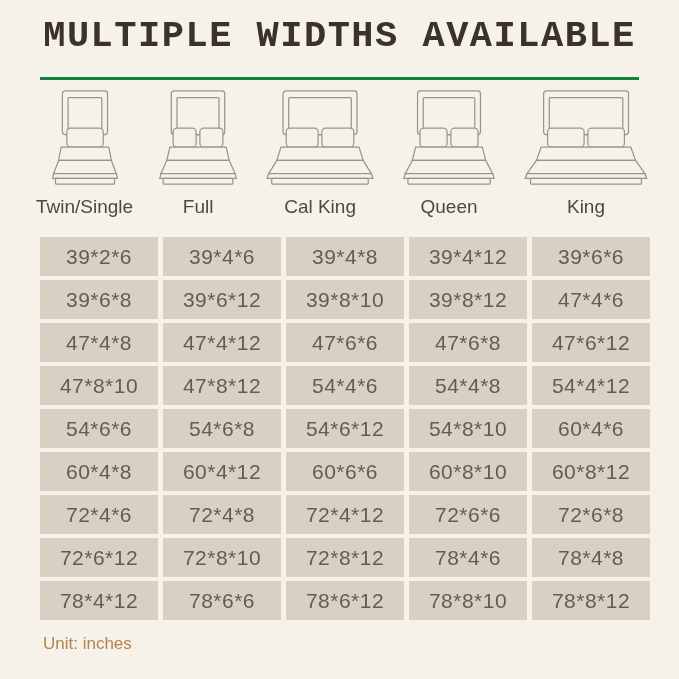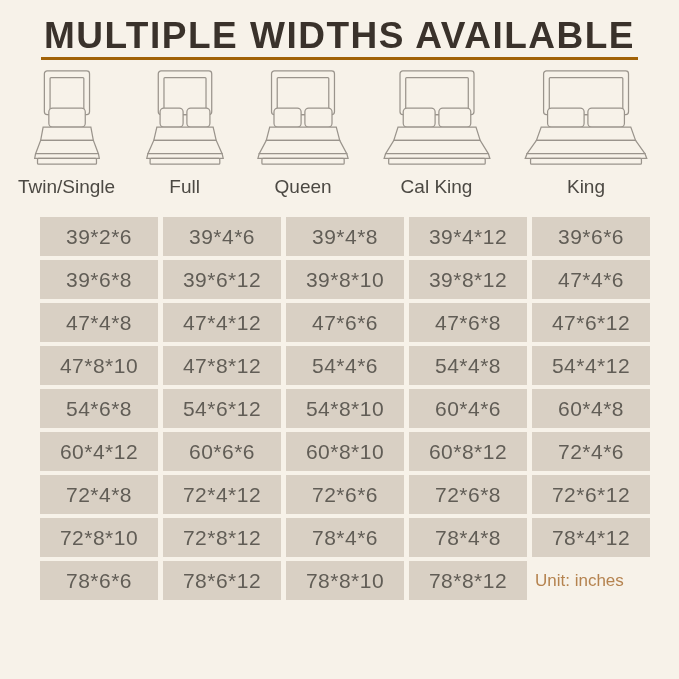--- a/index.html
+++ b/index.html
@@ -6,34 +6,34 @@
   body {
     width: 679px; height: 679px;
     background: #f7f2e9;
     font-family: "Liberation Sans", sans-serif;
     overflow: hidden;
     position: relative;
   }
   .title-wrap { text-align: center; margin-top: 15px; }
   .title {
     display: inline-block;
-    font-family: Liberation Sans, sans-serif;
+    font-family: Liberation Mono, monospace;
     font-weight: bold;
     font-size: 37px;
     letter-spacing: 1.5px;
     color: #3a322b;
-    border-bottom: 3px solid #a16207;
-    padding: 0 3px 0 3px;
+    border-bottom: 3px solid #15803d;
+    padding: 0 3px 20px 3px;
     white-space: nowrap;
   }
   .beds {
     display: flex;
     justify-content: space-between;
     align-items: flex-end;
-    padding: 0 28px 0 18px;
+    padding: 0 28px 0 36px;
     margin-top: 12px;
     height: 126px;
   }
   .bed-col { display: flex; flex-direction: column; align-items: center; }
   .bed-art { display: block; }
   .bed-label {
     margin-top: 9px;
     font-size: 19px;
     color: #4c4943;
     white-space: nowrap;
@@ -92,44 +92,44 @@
         <rect x="12.8" y="40" width="24.2" height="20" rx="4" fill="#f7f2e9" stroke="#9a948c" stroke-width="1.3"></rect>
         <rect x="41.0" y="40" width="24.2" height="20" rx="4" fill="#f7f2e9" stroke="#9a948c" stroke-width="1.3"></rect>
         <polygon points="9.4,60 68.6,60 71.8,74 6.2,74" fill="#f7f2e9" stroke="#9a948c" stroke-width="1.3"></polygon>
         <polygon points="6.2,74 71.8,74 78.0,88 0.0,88" fill="#f7f2e9" stroke="#9a948c" stroke-width="1.3"></polygon>
         <polygon points="0.0,88 78.0,88 79.2,93 -1.2,93" fill="#f7f2e9" stroke="#9a948c" stroke-width="1.3"></polygon>
         <rect x="2.3" y="93" width="73.3" height="6" rx="1" fill="#f7f2e9" stroke="#9a948c" stroke-width="1.3"></rect>
       </svg>
       <div class="bed-label">Full</div>
     </div>
     <div class="bed-col">
+      <svg class="bed-art" width="114" height="97" viewBox="-3 0 114 102" xmlns="http://www.w3.org/2000/svg">
+        <rect x="15.1" y="1" width="77.8" height="46" rx="3" fill="#f7f2e9" stroke="#9a948c" stroke-width="1.3"></rect>
+        <rect x="21.1" y="8" width="65.8" height="39" rx="1" fill="#f7f2e9" stroke="#9a948c" stroke-width="1.3"></rect>
+        <rect x="18.5" y="40" width="33.5" height="20" rx="4" fill="#f7f2e9" stroke="#9a948c" stroke-width="1.3"></rect>
+        <rect x="56.0" y="40" width="33.5" height="20" rx="4" fill="#f7f2e9" stroke="#9a948c" stroke-width="1.3"></rect>
+        <polygon points="13.0,60 95.0,60 99.4,74 8.6,74" fill="#f7f2e9" stroke="#9a948c" stroke-width="1.3"></polygon>
+        <polygon points="8.6,74 99.4,74 108.0,88 0.0,88" fill="#f7f2e9" stroke="#9a948c" stroke-width="1.3"></polygon>
+        <polygon points="0.0,88 108.0,88 109.6,93 -1.6,93" fill="#f7f2e9" stroke="#9a948c" stroke-width="1.3"></polygon>
+        <rect x="3.2" y="93" width="101.5" height="6" rx="1" fill="#f7f2e9" stroke="#9a948c" stroke-width="1.3"></rect>
+      </svg>
+      <div class="bed-label">Cal King</div>
+    </div>
+    <div class="bed-col">
       <svg class="bed-art" width="98" height="97" viewBox="-3 0 98 102" xmlns="http://www.w3.org/2000/svg">
         <rect x="12.9" y="1" width="66.2" height="46" rx="3" fill="#f7f2e9" stroke="#9a948c" stroke-width="1.3"></rect>
         <rect x="18.9" y="8" width="54.2" height="39" rx="1" fill="#f7f2e9" stroke="#9a948c" stroke-width="1.3"></rect>
         <rect x="15.5" y="40" width="28.5" height="20" rx="4" fill="#f7f2e9" stroke="#9a948c" stroke-width="1.3"></rect>
         <rect x="48.0" y="40" width="28.5" height="20" rx="4" fill="#f7f2e9" stroke="#9a948c" stroke-width="1.3"></rect>
         <polygon points="11.0,60 81.0,60 84.6,74 7.4,74" fill="#f7f2e9" stroke="#9a948c" stroke-width="1.3"></polygon>
         <polygon points="7.4,74 84.6,74 92.0,88 0.0,88" fill="#f7f2e9" stroke="#9a948c" stroke-width="1.3"></polygon>
         <polygon points="0.0,88 92.0,88 93.4,93 -1.4,93" fill="#f7f2e9" stroke="#9a948c" stroke-width="1.3"></polygon>
         <rect x="2.8" y="93" width="86.5" height="6" rx="1" fill="#f7f2e9" stroke="#9a948c" stroke-width="1.3"></rect>
       </svg>
       <div class="bed-label">Queen</div>
-    </div>
-    <div class="bed-col">
-      <svg class="bed-art" width="114" height="97" viewBox="-3 0 114 102" xmlns="http://www.w3.org/2000/svg">
-        <rect x="15.1" y="1" width="77.8" height="46" rx="3" fill="#f7f2e9" stroke="#9a948c" stroke-width="1.3"></rect>
-        <rect x="21.1" y="8" width="65.8" height="39" rx="1" fill="#f7f2e9" stroke="#9a948c" stroke-width="1.3"></rect>
-        <rect x="18.5" y="40" width="33.5" height="20" rx="4" fill="#f7f2e9" stroke="#9a948c" stroke-width="1.3"></rect>
-        <rect x="56.0" y="40" width="33.5" height="20" rx="4" fill="#f7f2e9" stroke="#9a948c" stroke-width="1.3"></rect>
-        <polygon points="13.0,60 95.0,60 99.4,74 8.6,74" fill="#f7f2e9" stroke="#9a948c" stroke-width="1.3"></polygon>
-        <polygon points="8.6,74 99.4,74 108.0,88 0.0,88" fill="#f7f2e9" stroke="#9a948c" stroke-width="1.3"></polygon>
-        <polygon points="0.0,88 108.0,88 109.6,93 -1.6,93" fill="#f7f2e9" stroke="#9a948c" stroke-width="1.3"></polygon>
-        <rect x="3.2" y="93" width="101.5" height="6" rx="1" fill="#f7f2e9" stroke="#9a948c" stroke-width="1.3"></rect>
-      </svg>
-      <div class="bed-label">Cal King</div>
     </div>
     <div class="bed-col">
       <svg class="bed-art" width="130" height="97" viewBox="-3 0 130 102" xmlns="http://www.w3.org/2000/svg">
         <rect x="17.4" y="1" width="89.3" height="46" rx="3" fill="#f7f2e9" stroke="#9a948c" stroke-width="1.3"></rect>
         <rect x="23.4" y="8" width="77.3" height="39" rx="1" fill="#f7f2e9" stroke="#9a948c" stroke-width="1.3"></rect>
         <rect x="21.6" y="40" width="38.4" height="20" rx="4" fill="#f7f2e9" stroke="#9a948c" stroke-width="1.3"></rect>
         <rect x="64.0" y="40" width="38.4" height="20" rx="4" fill="#f7f2e9" stroke="#9a948c" stroke-width="1.3"></rect>
         <polygon points="14.9,60 109.1,60 114.1,74 9.9,74" fill="#f7f2e9" stroke="#9a948c" stroke-width="1.3"></polygon>
         <polygon points="9.9,74 114.1,74 124.0,88 0.0,88" fill="#f7f2e9" stroke="#9a948c" stroke-width="1.3"></polygon>
         <polygon points="0.0,88 124.0,88 125.9,93 -1.9,93" fill="#f7f2e9" stroke="#9a948c" stroke-width="1.3"></polygon>
@@ -153,20 +153,21 @@
     <div class="size-cell">47*4*8</div>
     <div class="size-cell">47*4*12</div>
     <div class="size-cell">47*6*6</div>
     <div class="size-cell">47*6*8</div>
     <div class="size-cell">47*6*12</div>
     <div class="size-cell">47*8*10</div>
     <div class="size-cell">47*8*12</div>
     <div class="size-cell">54*4*6</div>
     <div class="size-cell">54*4*8</div>
     <div class="size-cell">54*4*12</div>
+    <div class="size-cell">54*6*6</div>
     <div class="size-cell">54*6*8</div>
     <div class="size-cell">54*6*12</div>
     <div class="size-cell">54*8*10</div>
     <div class="size-cell">60*4*6</div>
     <div class="size-cell">60*4*8</div>
     <div class="size-cell">60*4*12</div>
     <div class="size-cell">60*6*6</div>
     <div class="size-cell">60*8*10</div>
     <div class="size-cell">60*8*12</div>
     <div class="size-cell">72*4*6</div>

